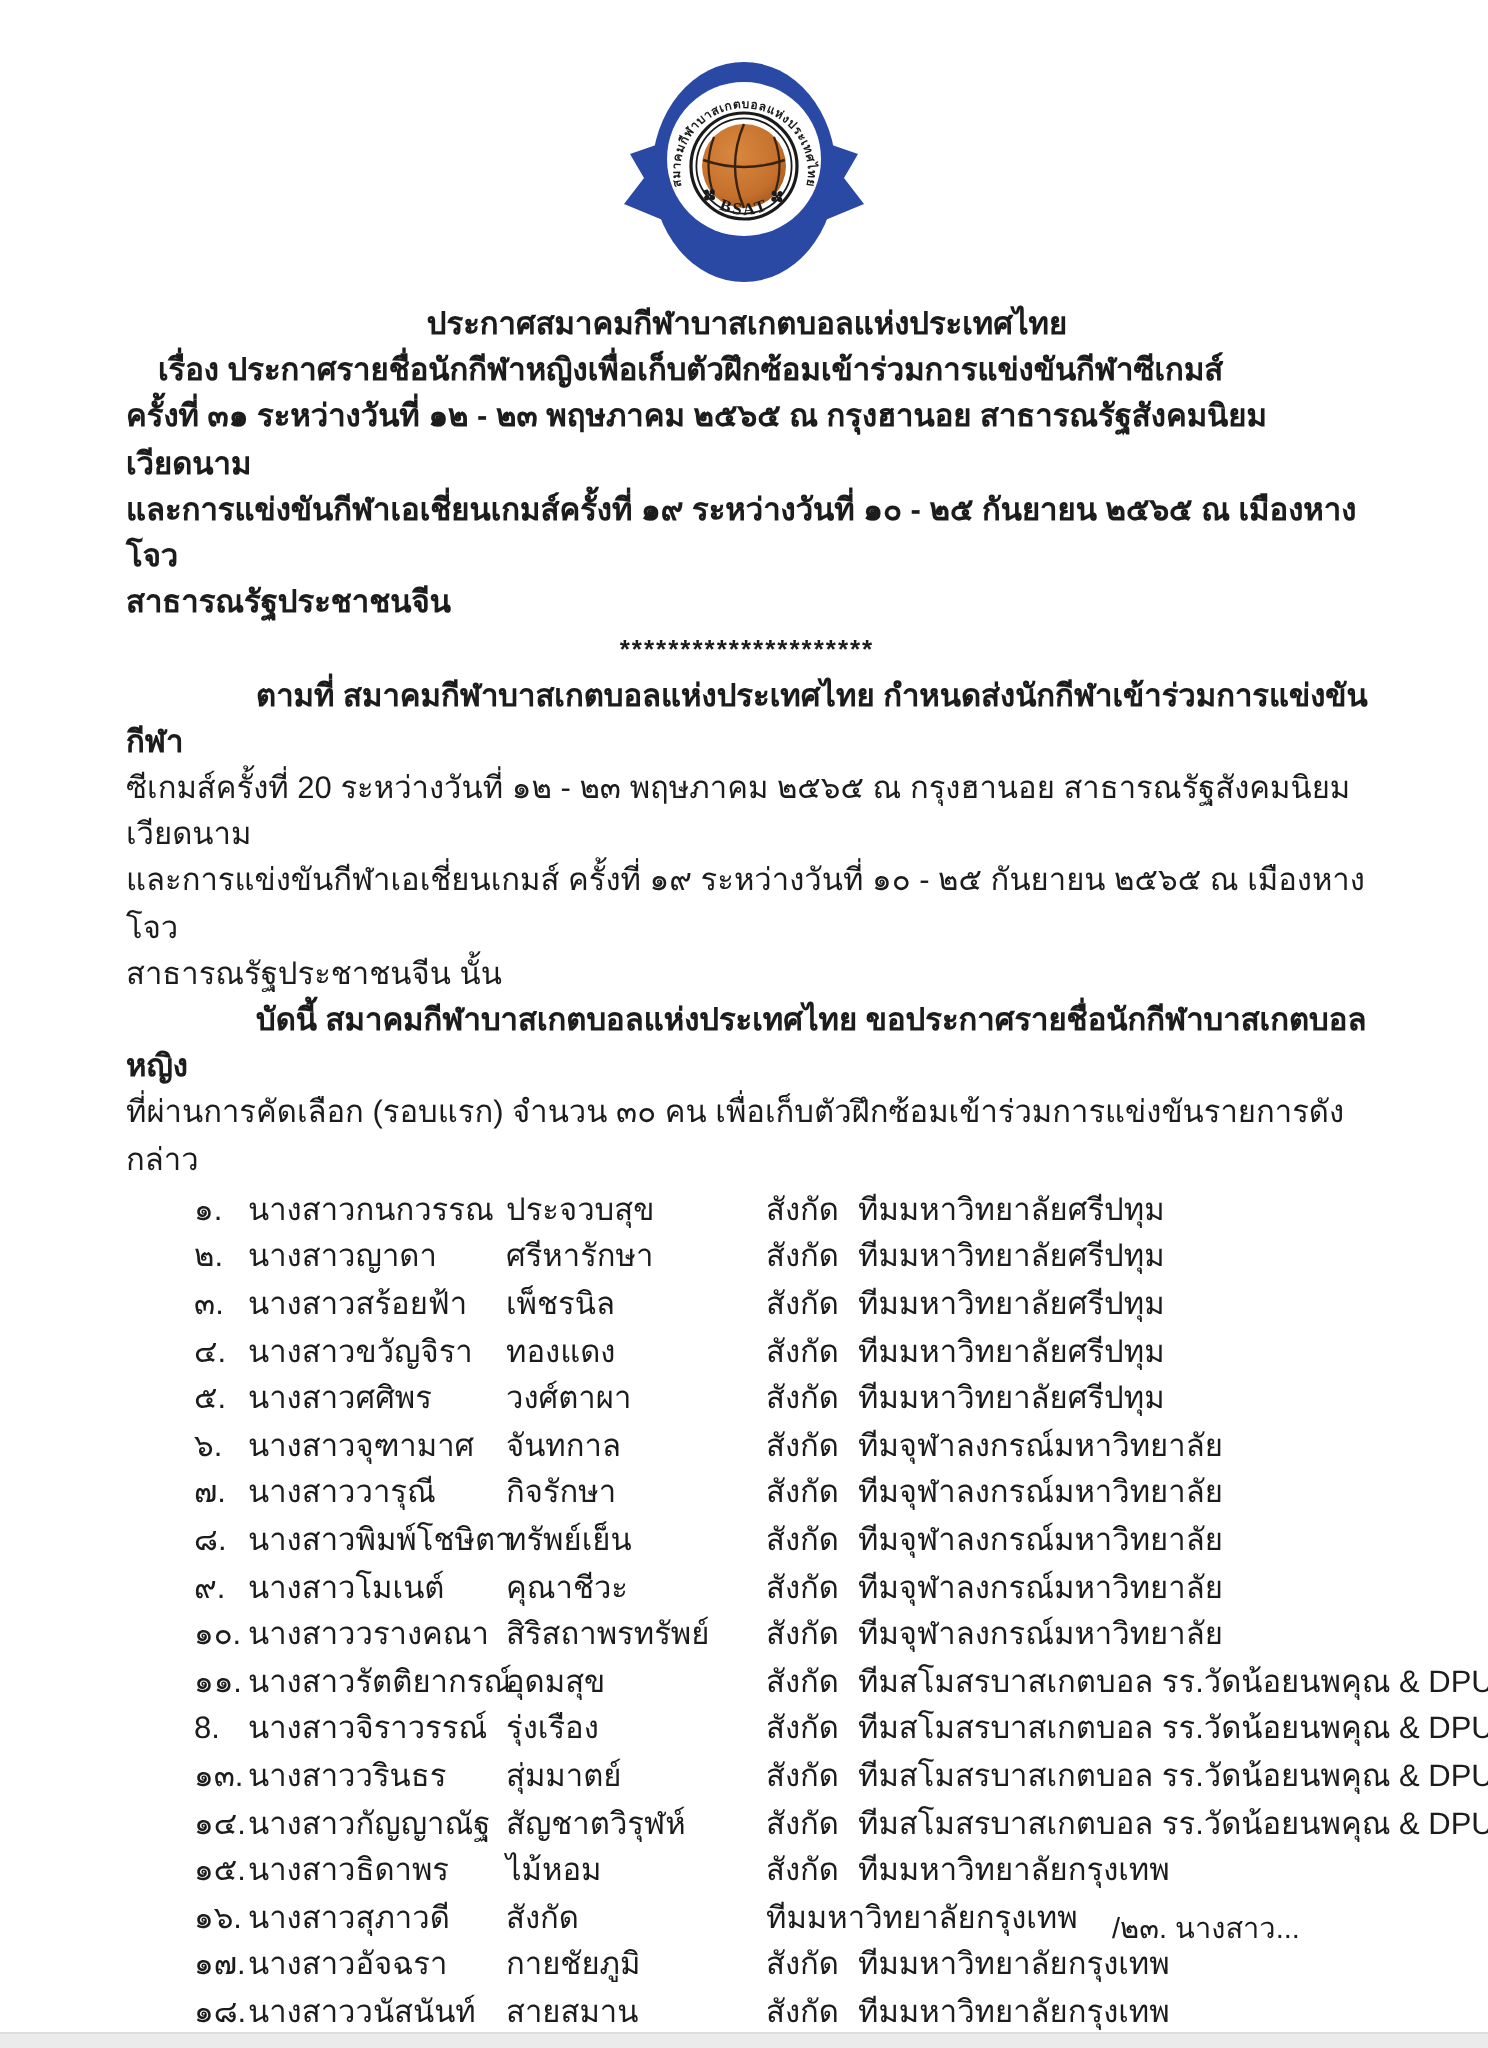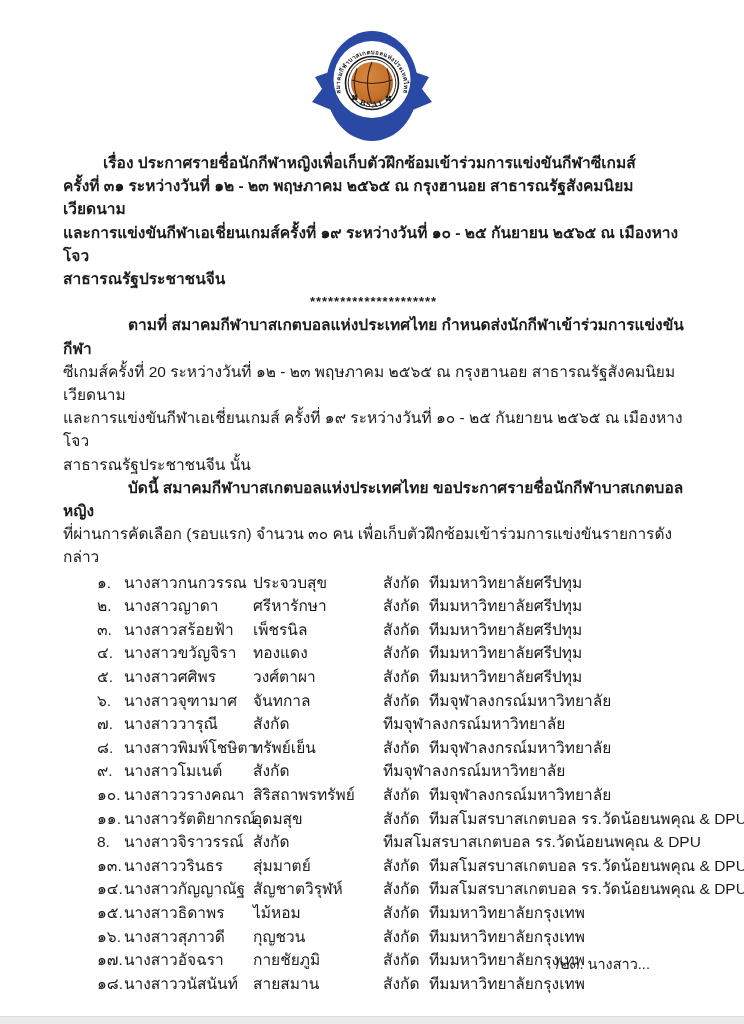--- a/index.html
+++ b/index.html
@@ -15,21 +15,21 @@
     position:absolute;top:28px;left:50%;
     transform:translateX(-50%);
     width:134px;height:118px;
   }
   .content{
     position:absolute;left:63px;top:151px;width:621px;
     font-size:15.5px;line-height:23.2px;
   }
   .title-block{font-weight:bold;}
   .t-center{text-align:center;}
-  .t-indent-subject{margin-left:40px;}
+  .t-indent-subject{margin-left:16px;}
   .divider-line{
     text-align:center;font-weight:bold;font-size:13px;
     letter-spacing:1px;line-height:23.2px;
   }
   .para .first{ text-indent:65px;font-weight:bold; }
   .roster{margin-top:2px;}
   .row{
     display:grid;
     grid-template-columns:27px 129px 130px 46px 1fr;
     padding-left:34px;
@@ -88,20 +88,21 @@
       </text>
       <text font-size="8.5" font-weight="bold" font-family="'Liberation Serif',serif" fill="#1a1a1a" letter-spacing="1.2">
         <textPath href="#arcBottom" startOffset="50%" text-anchor="middle">✤ BSAT ✤</textPath>
       </text>
     </svg>
   </div>
 
   <div class="content">
 
     <div class="title-block">
+      <div class="t-center">ประกาศสมาคมกีฬาบาสเกตบอลแห่งประเทศไทย</div>
       <div class="t-indent-subject">เรื่อง ประกาศรายชื่อนักกีฬาหญิงเพื่อเก็บตัวฝึกซ้อมเข้าร่วมการแข่งขันกีฬาซีเกมส์</div>
       <div>ครั้งที่ ๓๑ ระหว่างวันที่ ๑๒ - ๒๓ พฤษภาคม ๒๕๖๕ ณ กรุงฮานอย สาธารณรัฐสังคมนิยมเวียดนาม</div>
       <div>และการแข่งขันกีฬาเอเชี่ยนเกมส์ครั้งที่ ๑๙ ระหว่างวันที่ ๑๐ - ๒๕ กันยายน ๒๕๖๕ ณ เมืองหางโจว</div>
       <div>สาธารณรัฐประชาชนจีน</div>
     </div>
 
     <div class="divider-line">*********************</div>
 
     <div class="para">
       <div class="first">ตามที่ สมาคมกีฬาบาสเกตบอลแห่งประเทศไทย กำหนดส่งนักกีฬาเข้าร่วมการแข่งขันกีฬา</div>
@@ -154,53 +155,56 @@
         <div class="row">
           <span>๖.</span>
           <span>นางสาวจุฑามาศ</span>
           <span>จันทกาล</span>
           <span>สังกัด</span>
           <span>ทีมจุฬาลงกรณ์มหาวิทยาลัย</span>
         </div>
         <div class="row">
           <span>๗.</span>
           <span>นางสาววารุณี</span>
+          <span>กิจรักษา</span>
           <span>สังกัด</span>
           <span>ทีมจุฬาลงกรณ์มหาวิทยาลัย</span>
         </div>
         <div class="row">
           <span>๘.</span>
           <span>นางสาวพิมพ์โชษิตา</span>
           <span>ทรัพย์เย็น</span>
           <span>สังกัด</span>
           <span>ทีมจุฬาลงกรณ์มหาวิทยาลัย</span>
         </div>
         <div class="row">
           <span>๙.</span>
           <span>นางสาวโมเนต์</span>
+          <span>คุณาชีวะ</span>
           <span>สังกัด</span>
           <span>ทีมจุฬาลงกรณ์มหาวิทยาลัย</span>
         </div>
         <div class="row">
           <span>๑๐.</span>
           <span>นางสาววรางคณา</span>
           <span>สิริสถาพรทรัพย์</span>
           <span>สังกัด</span>
           <span>ทีมจุฬาลงกรณ์มหาวิทยาลัย</span>
         </div>
         <div class="row">
           <span>๑๑.</span>
           <span>นางสาวรัตติยากรณ์</span>
           <span>อุดมสุข</span>
           <span>สังกัด</span>
           <span>ทีมสโมสรบาสเกตบอล รร.วัดน้อยนพคุณ &amp; DPU</span>
         </div>
         <div class="row">
           <span>8.</span>
           <span>นางสาวจิราวรรณ์</span>
+          <span>รุ่งเรือง</span>
           <span>สังกัด</span>
           <span>ทีมสโมสรบาสเกตบอล รร.วัดน้อยนพคุณ &amp; DPU</span>
         </div>
         <div class="row">
           <span>๑๓.</span>
           <span>นางสาววรินธร</span>
           <span>สุ่มมาตย์</span>
           <span>สังกัด</span>
           <span>ทีมสโมสรบาสเกตบอล รร.วัดน้อยนพคุณ &amp; DPU</span>
         </div>
@@ -214,21 +218,20 @@
         <div class="row">
           <span>๑๕.</span>
           <span>นางสาวธิดาพร</span>
           <span>ไม้หอม</span>
           <span>สังกัด</span>
           <span>ทีมมหาวิทยาลัยกรุงเทพ</span>
         </div>
         <div class="row">
           <span>๑๖.</span>
           <span>นางสาวสุภาวดี</span>
-          <span>กุญชวน</span>
           <span>สังกัด</span>
           <span>ทีมมหาวิทยาลัยกรุงเทพ</span>
         </div>
         <div class="row">
           <span>๑๗.</span>
           <span>นางสาวอัจฉรา</span>
           <span>กายชัยภูมิ</span>
           <span>สังกัด</span>
           <span>ทีมมหาวิทยาลัยกรุงเทพ</span>
         </div>

